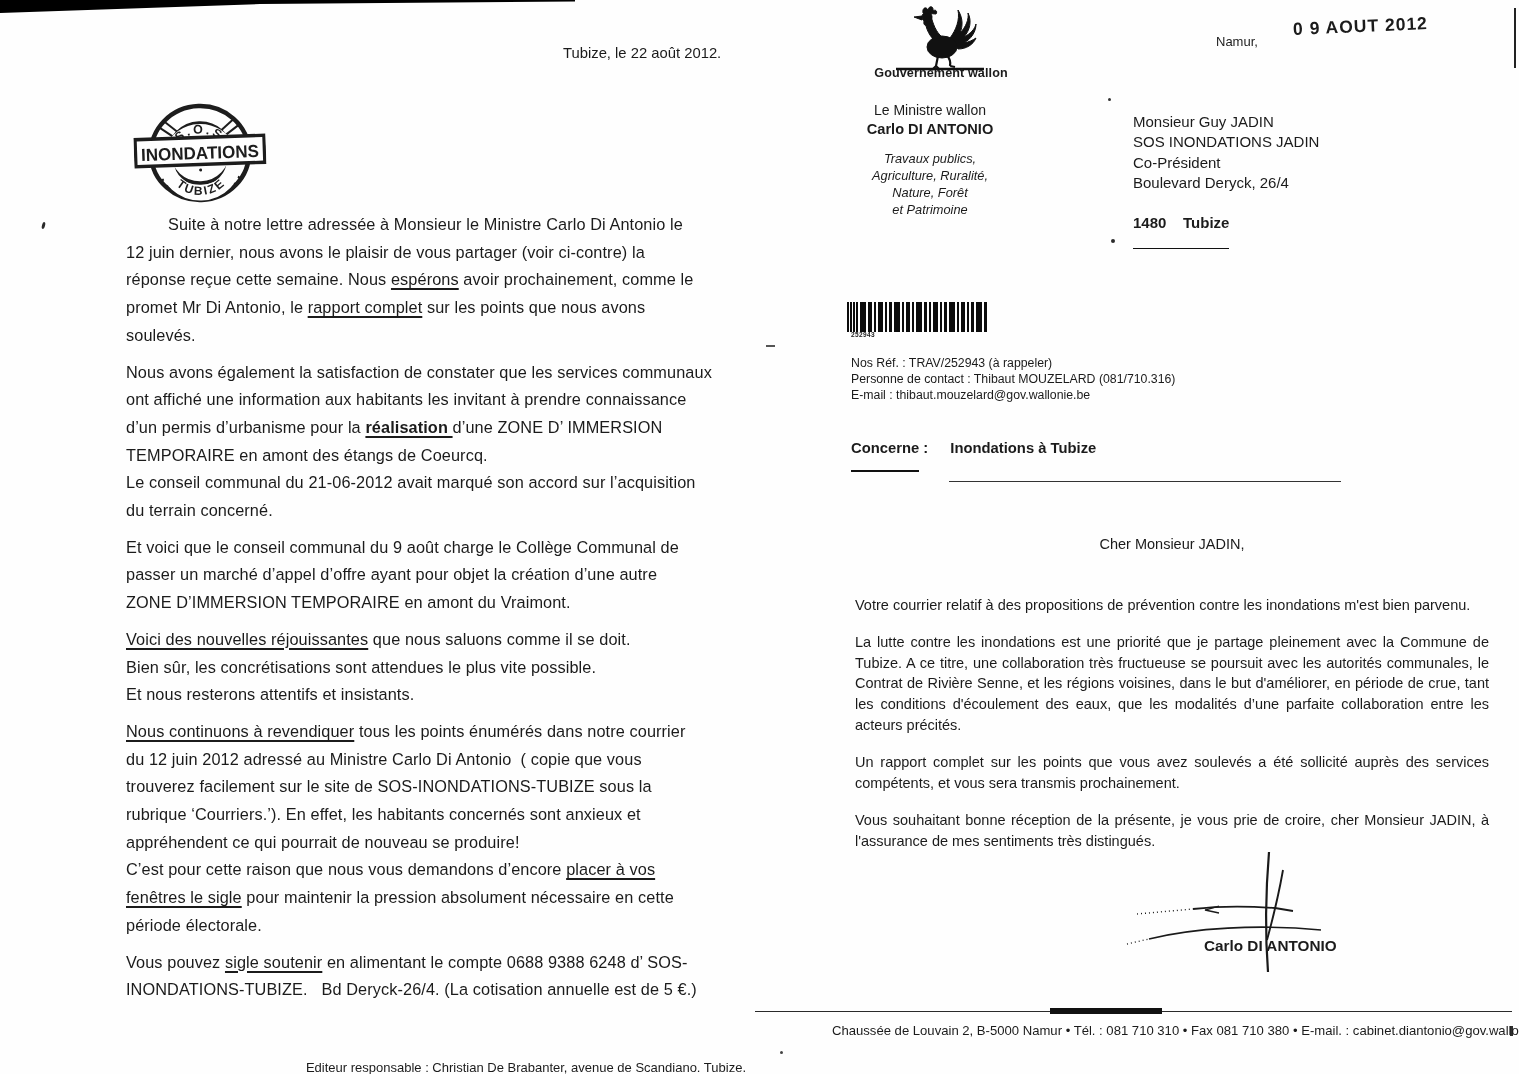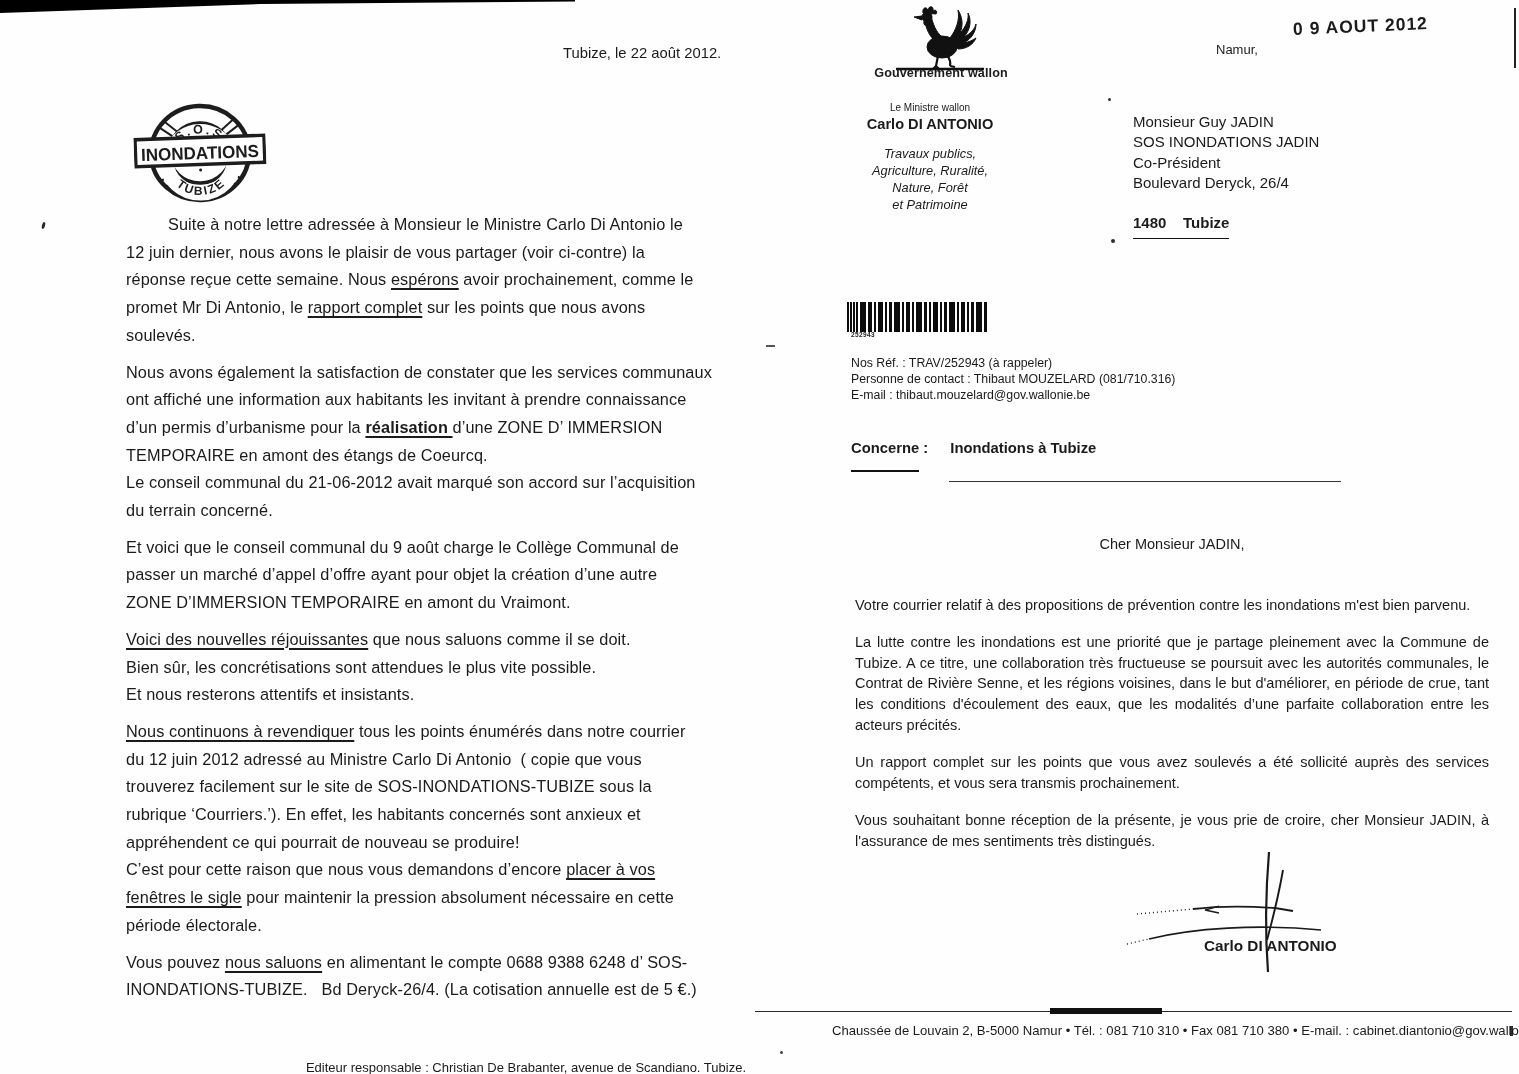--- a/index.html
+++ b/index.html
@@ -28,28 +28,28 @@
   #l-body{left:126px;top:211px;width:626px;font-size:16.3px;line-height:27.7px;letter-spacing:.1px}
   #l-body p{margin:0 0 9px;white-space:pre-wrap}
   #l-body p.indent{text-indent:42px}
   .run-u{text-decoration:underline;text-decoration-thickness:1.6px;text-underline-offset:3px}
   .run-b{font-weight:bold}
   #l-footer{left:146px;top:1060px;width:600px;text-align:right;font-size:13px}
 
   
   #r-logo{left:890px;top:4px}
   #r-logo-caption{left:874px;top:66px;width:134px;text-align:center;font-size:12.6px;font-weight:600;letter-spacing:.1px}
-  #r-place{left:1216px;top:42px;font-size:13px}
+  #r-place{left:1216px;top:34px;font-size:13px}
   #r-datestamp{left:1293px;top:16px;font-size:17.5px;font-weight:bold;letter-spacing:1px;transform:rotate(-2.5deg);white-space:pre}
   #r-minister{left:842px;top:102px;width:176px;text-align:center}
-  .r-min-title{font-size:10px}
+  .r-min-title{font-size:14px}
   .r-min-name{font-size:14.6px;font-weight:bold;margin-top:3px}
   .r-portfolio{margin-top:13px;font-style:italic;font-size:12.8px;line-height:17px}
   #r-recipient{left:1133px;top:112px;font-size:15px;line-height:20.4px}
-  #r-city{margin-top:19px;font-weight:bold;display:inline-block;white-space:pre;border-bottom:1.7px solid #111;padding-bottom:5px}
+  #r-city{margin-top:19px;font-weight:bold;display:inline-block;white-space:pre;border-bottom:1.7px solid #111;padding-bottom:15px}
   #r-barcode{left:847px;top:302px}
   #r-barcode-num{left:851px;top:331px;font-size:6.5px;letter-spacing:.4px;font-weight:bold}
   #r-refs{left:851px;top:356px;font-size:12.3px;line-height:15.9px;font-weight:500}
   #r-subject{left:851px;top:440px;font-size:14.8px;font-weight:bold}
   #r-subject .subj-label{border-bottom:2px solid #111;padding-bottom:14px}
   #r-subject .subj-value{margin-left:22px}
   #r-subjrule{left:949px;top:481px;width:392px;height:0;border-top:1.7px solid #333}
   #r-body{left:855px;top:518px;width:634px;font-size:14.5px;line-height:20.6px}
   #r-body .salutation{margin:16px 0 40px;text-align:center}
   #r-body p{margin:16px 0 17px;text-align:justify}
@@ -125,21 +125,21 @@
 Bien sûr, les concrétisations sont attendues le plus vite possible.
 Et nous resterons attentifs et insistants.</span></p>
       <p><span class="run-u">Nous continuons à revendiquer</span><span> tous les points énumérés dans notre courrier
 du 12 juin 2012 adressé au Ministre Carlo Di Antonio  ( copie que vous
 trouverez facilement sur le site de SOS-INONDATIONS-TUBIZE sous la
 rubrique ‘Courriers.’). En effet, les habitants concernés sont anxieux et
 appréhendent ce qui pourrait de nouveau se produire!
 C’est pour cette raison que nous vous demandons d’encore </span><span class="run-u">placer à vos
 fenêtres le sigle</span><span> pour maintenir la pression absolument nécessaire en cette
 période électorale.</span></p>
-      <p><span>Vous pouvez </span><span class="run-u">nous saluons</span><span> en alimentant le compte 0688 9388 6248 d’ SOS-
+      <p><span>Vous pouvez </span><span class="run-u">sigle soutenir</span><span> en alimentant le compte 0688 9388 6248 d’ SOS-
 INONDATIONS-TUBIZE.   Bd Deryck-26/4. (La cotisation annuelle est de 5 €.)</span></p>
     </div>
 
     <div id="l-footer" class="abs">Editeur responsable : Christian De Brabanter, avenue de Scandiano. Tubize.</div>
   </section>
 
   <section>
 
     <svg id="r-logo" class="abs" width="100" height="70" viewBox="0 0 100 70">
       <g fill="#111" stroke="#111">

